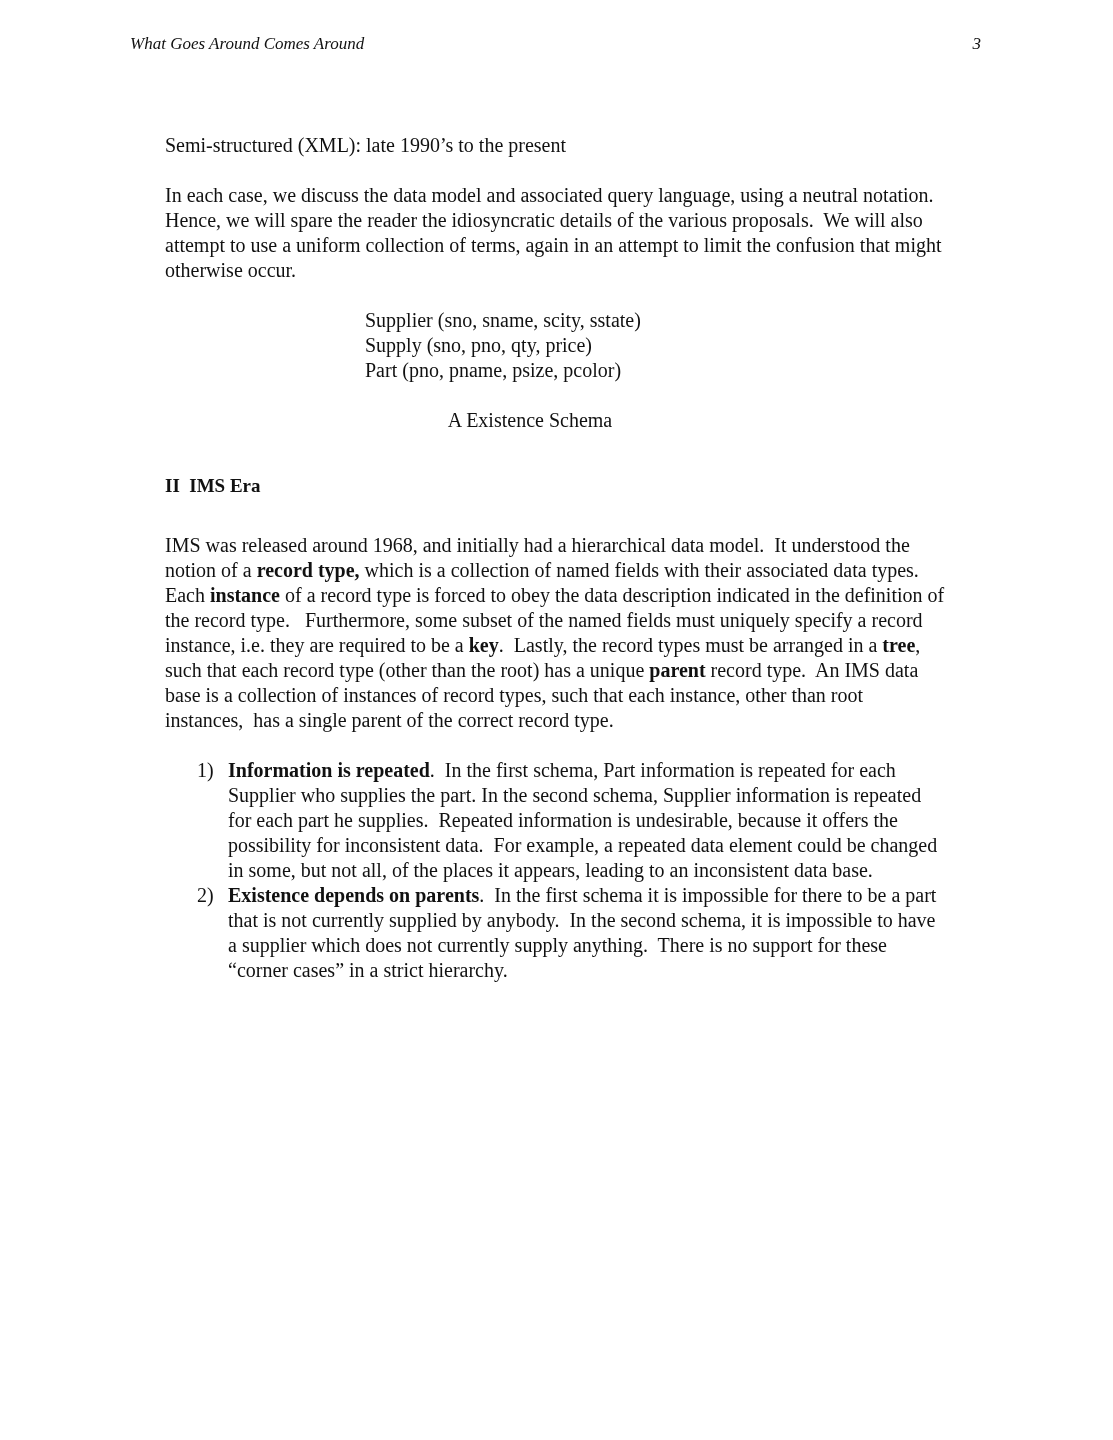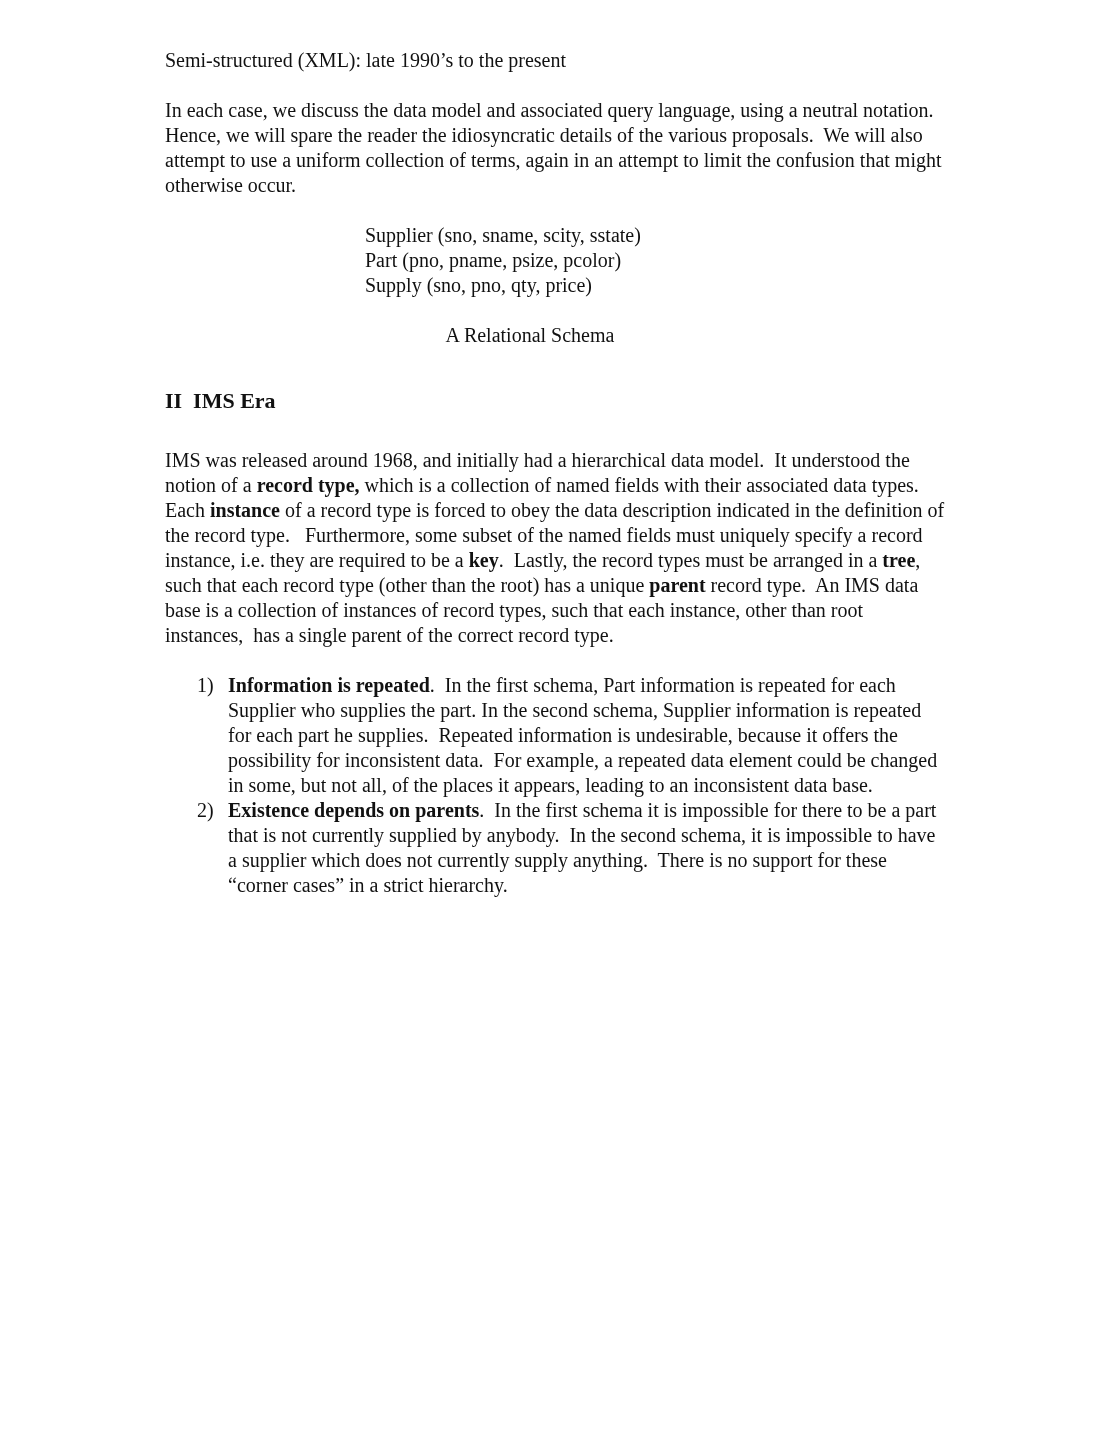--- a/index.html
+++ b/index.html
@@ -19,21 +19,21 @@
   .running-header {
     display: flex;
     justify-content: space-between;
     align-items: baseline;
     padding: 33px 132px 0 130px;
     font-size: 17px;
     line-height: 21px;
     font-style: italic;
   }
   .content {
-    margin: 48px 168px 0 165px;
+    margin: 79px 168px 0 165px;
     width: 780px;
     font-size: 20px;
     line-height: 25px;
     text-align: left;
     font-family: Liberation Serif, serif;
   }
   .para {
     margin: 0 0 25px 0;
     white-space: pre-wrap;
   }
@@ -43,21 +43,21 @@
   .schema-line {
     white-space: pre-wrap;
   }
   .figure-caption {
     width: 730px;
     text-align: center;
     margin: 0 0 30px 0;
   }
   .section-heading {
     font-weight: bold;
-    font-size: 22px;
+    font-size: 19px;
     line-height: 30px;
     margin: 38px 0 32px 0;
     white-space: pre-wrap;
   }
   .numbered-list {
     margin: 0 0 0 32px;
   }
   .list-item {
     display: flex;
     align-items: flex-start;
@@ -71,36 +71,40 @@
   }
   .b {
     font-weight: bold;
   }
 </style>
 </head>
 <body>
 
 <div class="page">
 
+  <div class="running-header">
+    <span>What Goes Around Comes Around</span>
+    <span>3</span>
+  </div>
 
   <div class="content">
 
     <p class="para">Semi-structured (XML): late 1990’s to the present</p>
 
     <p class="para">In each case, we discuss the data model and associated query language, using a neutral notation.  Hence, we will spare the reader the idiosyncratic details of the various proposals.  We will also attempt to use a uniform collection of terms, again in an attempt to limit the confusion that might otherwise occur.</p>
 
 
     <div class="schema-block">
       <div class="schema-line">Supplier (sno, sname, scity, sstate)</div>
+      <div class="schema-line">Supply (sno, pno, qty, price)</div>
       <div class="schema-line">Part (pno, pname, psize, pcolor)</div>
-      <div class="schema-line">Supply (sno, pno, qty, price)</div>
     </div>
 
     <div class="figure-caption">
-      <div>A Relational Schema</div>
+      <div>A Existence Schema</div>
     </div>
 
 
     <h2 class="section-heading">II  IMS Era</h2>
 
     <p class="para"><span>IMS was released around 1968, and initially had a hierarchical data model.  It understood the notion of a </span><span class="b">record type,</span><span> which is a collection of named fields with their associated data types.  Each </span><span class="b">instance</span><span> of a record type is forced to obey the data description indicated in the definition of the record type.   Furthermore, some subset of the named fields must uniquely specify a record instance, i.e. they are required to be a </span><span class="b">key</span><span>.  Lastly, the record types must be arranged in a </span><span class="b">tree</span><span>, such that each record type (other than the root) has a unique </span><span class="b">parent</span><span> record type.  An IMS data base is a collection of instances of record types, such that each instance, other than root instances,  has a single parent of the correct record type.</span></p>
 
 
     <div class="numbered-list">
       <div class="list-item">

